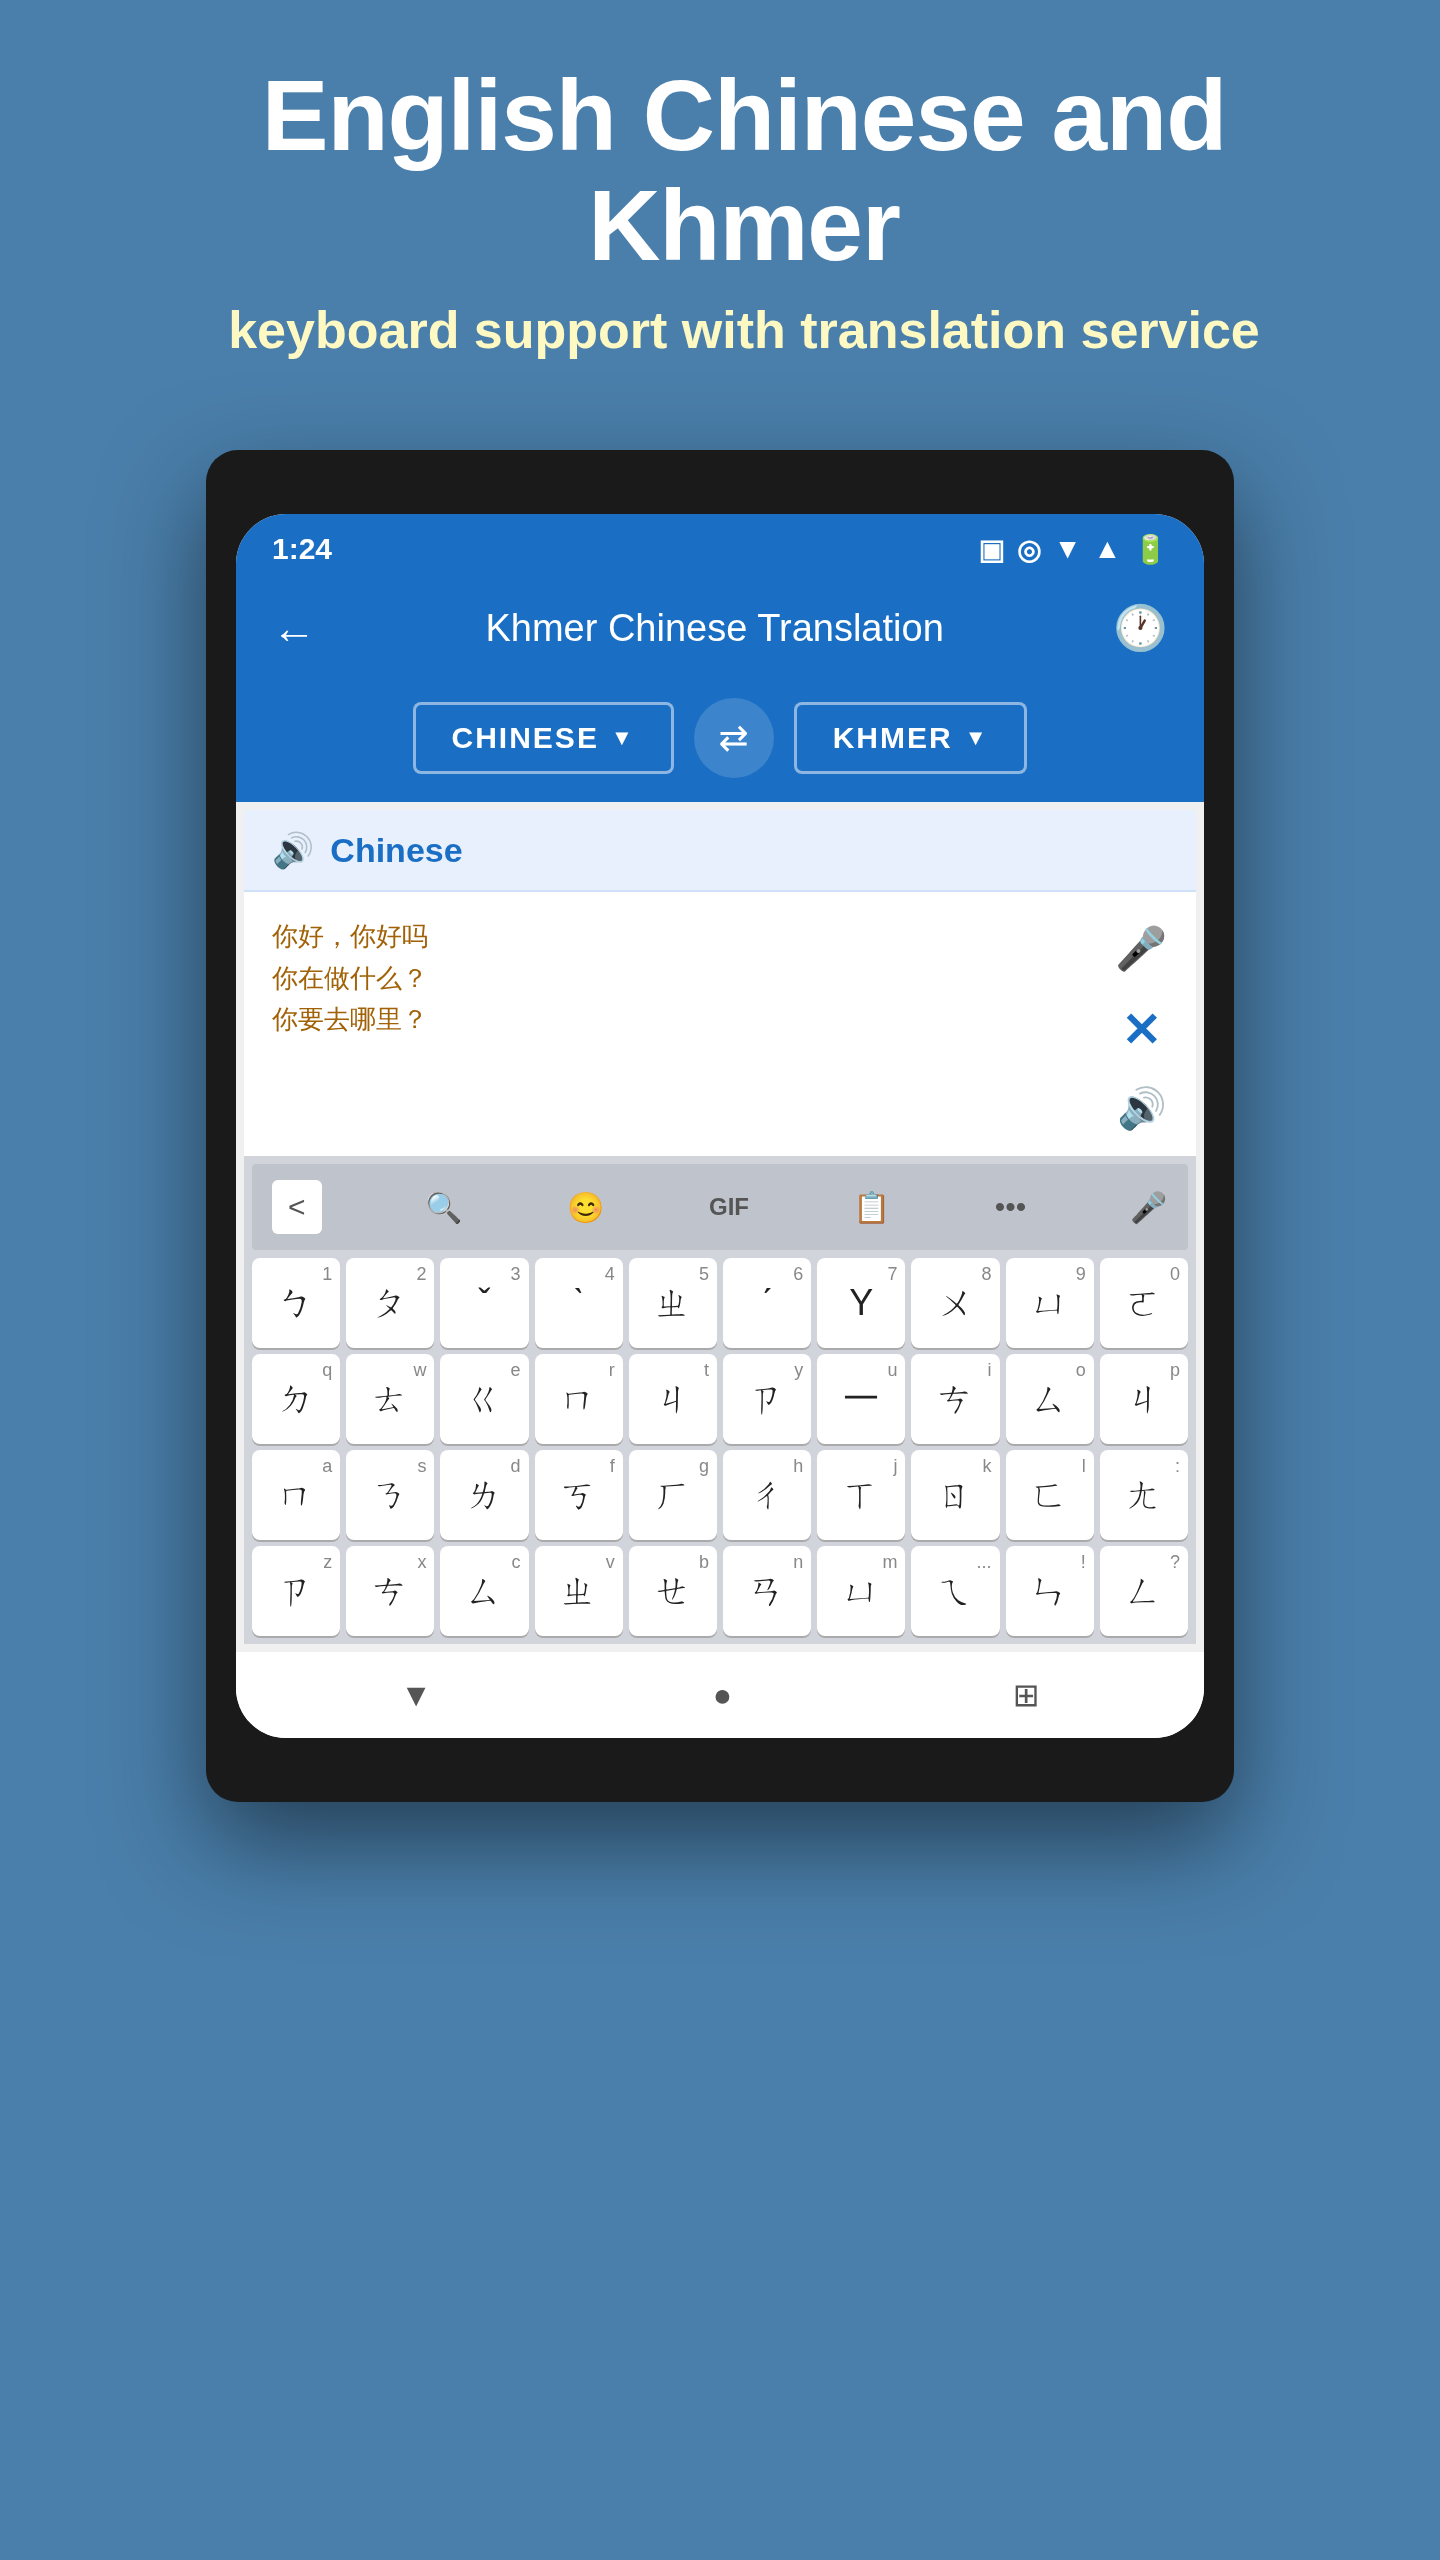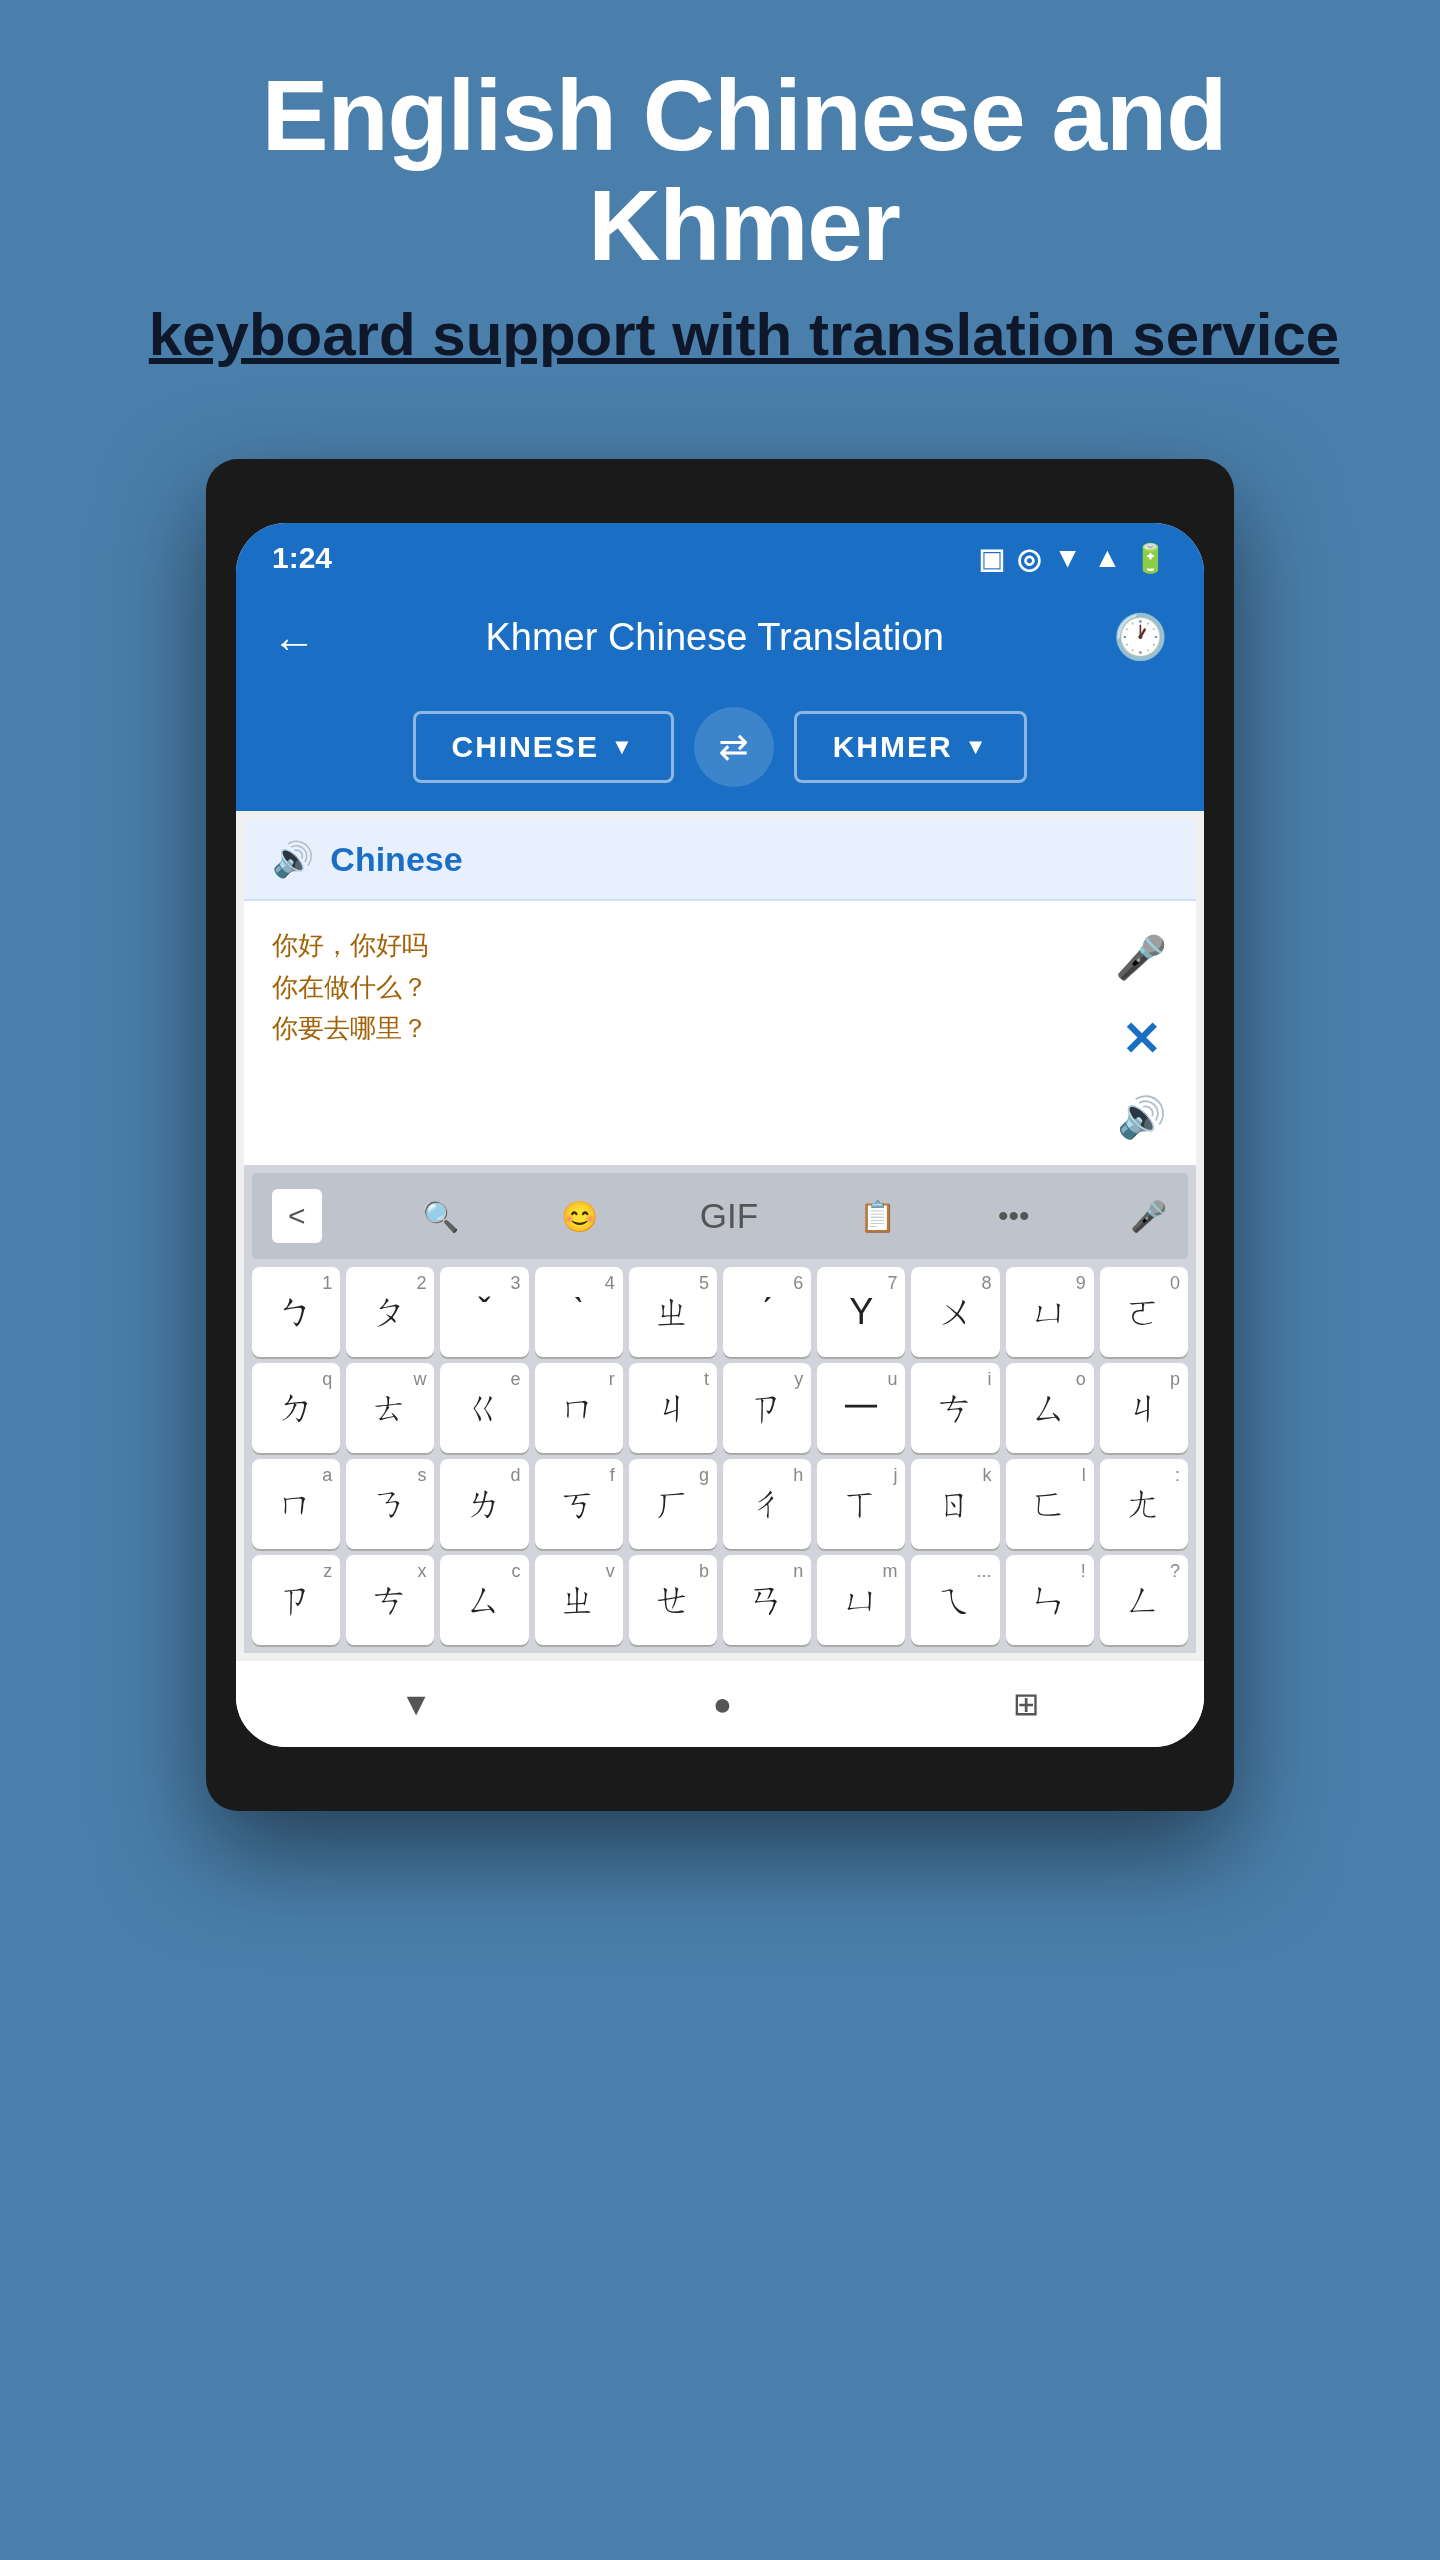--- a/index.html
+++ b/index.html
@@ -19,25 +19,24 @@
       margin-left: 48px;
     }
     .page-title {
       font-size: 100px;
       font-weight: 900;
       color: #ffffff;
       line-height: 1.1;
       letter-spacing: -1px;
     }
     .page-subtitle {
-      font-size: 60px;
+      font-size: 52px;
       font-weight: 700;
-      color: #0f172a;
+      color: #fef9c3;
       margin-top: 20px;
-      text-decoration: underline;
     }
 
     
     .phone-wrapper {
       display: flex;
       justify-content: center;
       margin-top: 60px;
     }
     .phone {
       width: 1028px;
@@ -334,21 +333,21 @@
           </div>
         </div>
       </div>
 
       <div class="keyboard-area">
 
         <div class="keyboard-toolbar">
           <div class="kb-toolbar-btn">&lt;</div>
           <span class="kb-toolbar-icon">🔍</span>
           <span class="kb-toolbar-icon">😊</span>
-          <span class="kb-toolbar-icon" style="font-weight:400; font-size:35px;">GIF</span>
+          <span class="kb-toolbar-icon" style="font-weight:700; font-size:24px;">GIF</span>
           <span class="kb-toolbar-icon">📋</span>
           <span class="kb-toolbar-icon">•••</span>
           <span class="kb-toolbar-icon">🎤</span>
         </div>
 
         <div class="keyboard-rows">
 
           <div class="key-row">
             <div class="key"><span class="key-superscript">1</span>ㄅ</div>
             <div class="key"><span class="key-superscript">2</span>ㄆ</div>

